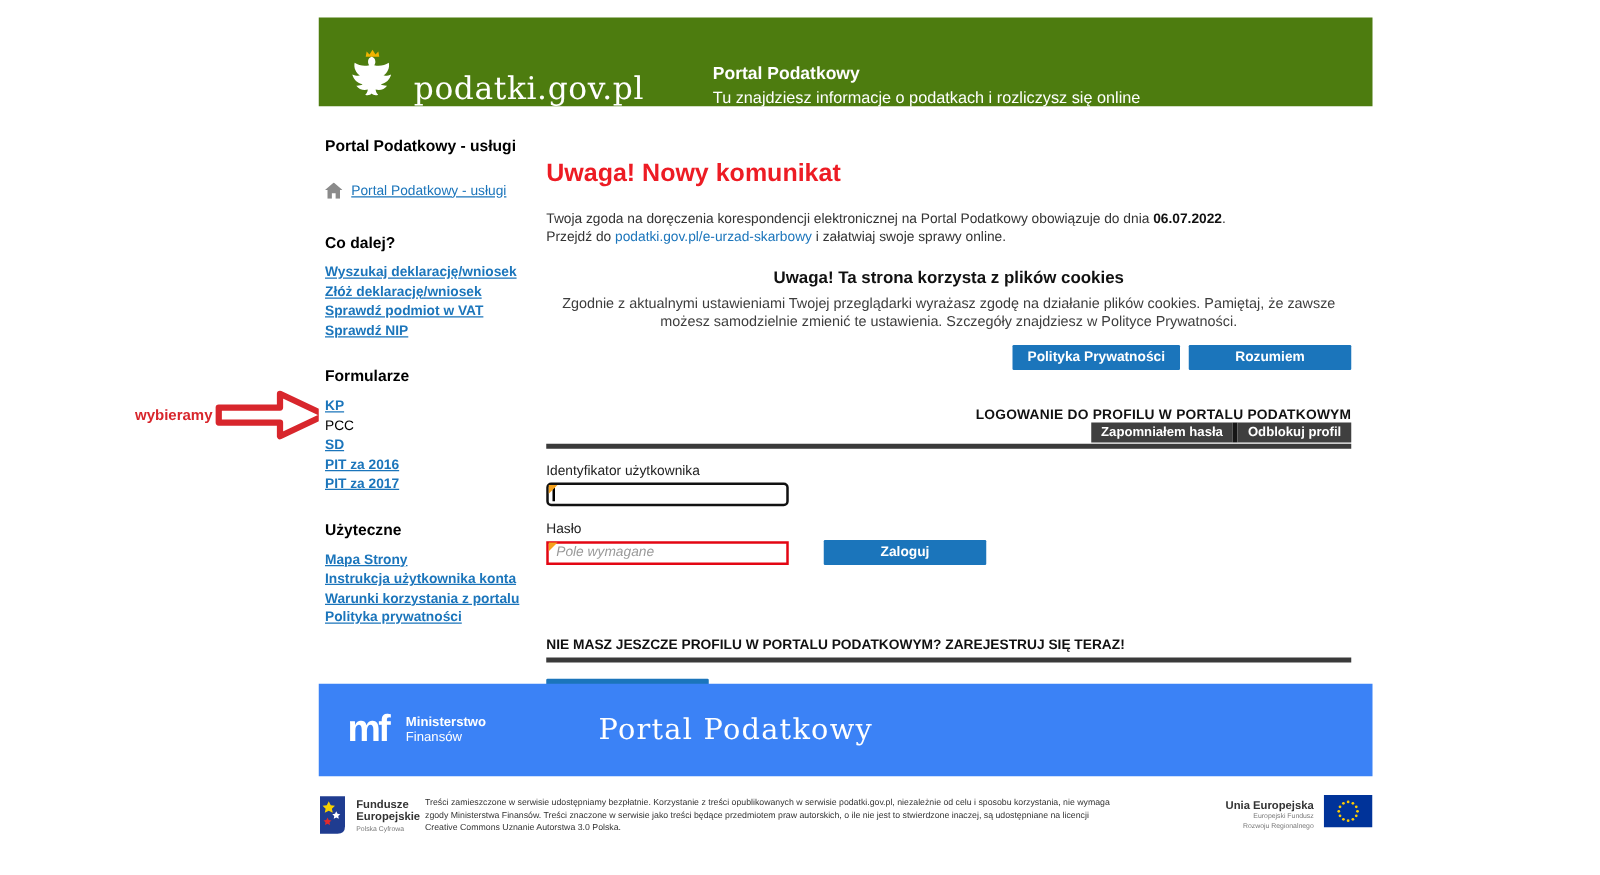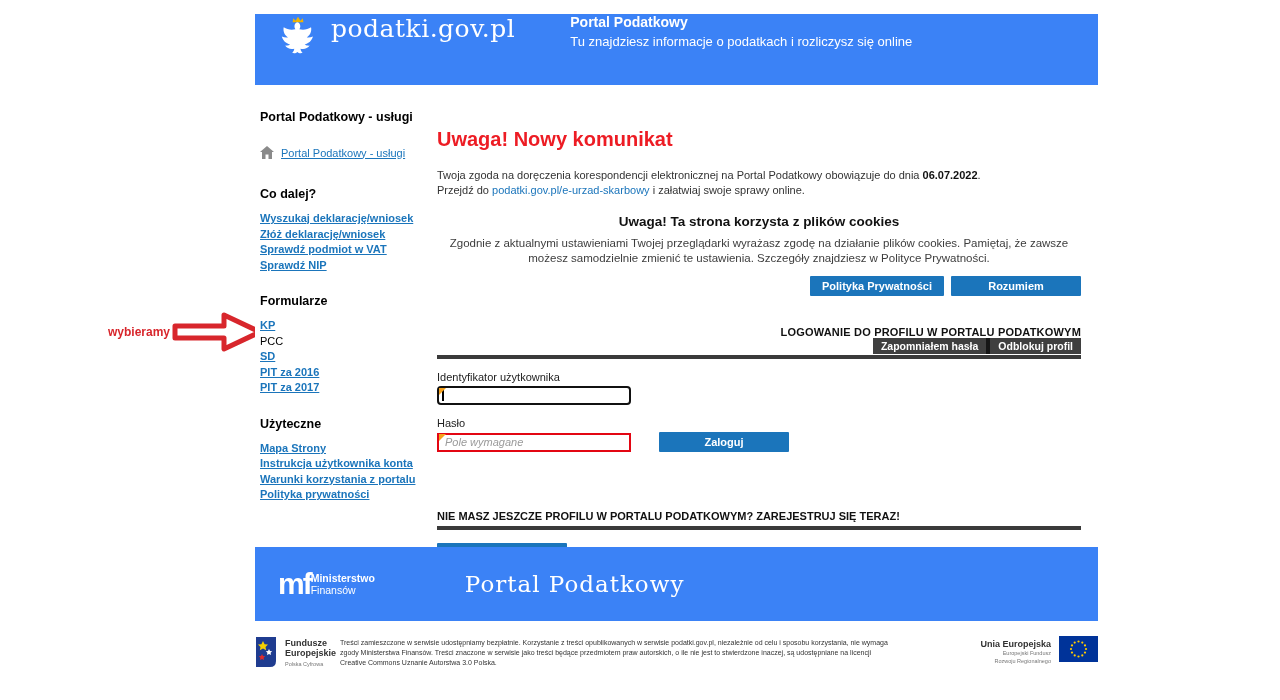--- a/index.html
+++ b/index.html
@@ -3,21 +3,21 @@
 <meta charset="utf-8">
 <style>
   * { margin:0; padding:0; box-sizing:border-box; }
   html,body { background:#ffffff; }
   body { font-family:"Liberation Sans", sans-serif; color:#1a1a1a; }
   .canvas { position:relative; width:1280px; height:700px; background:#fff; overflow:hidden; }
   .page { position:absolute; left:255px; top:0; width:843px; height:700px; background:#fff; }
 
   
   .topbar { position:absolute; left:0; top:14px; width:843px; height:71px;
-            background:#3b82f6; display:flex; align-items:flex-start; }
+            background:#4d7c0f; display:flex; align-items:flex-end; }
   .eagle-wrap { margin-left:22px; width:42px; height:48px; flex:0 0 auto; }
   .brand { margin-left:12px; color:#fff; font-family:"DejaVu Serif", serif;
            font-size:25px; letter-spacing:0.5px; }
   .head-titles { margin-left:55px; color:#fff; }
   .head-title { font-size:14px; font-weight:bold; margin-bottom:4px; }
   .head-sub { font-size:13px; font-weight:normal; }
 
   
   .sidebar { position:absolute; left:5px; top:110px; width:180px; font-size:11px; }
   .sb-title { font-size:12.5px; font-weight:bold; color:#000; margin-bottom:22px; }
@@ -78,21 +78,21 @@
   .register-sec { margin-top:58px; }
   .register-head { font-size:11px; font-weight:bold; color:#111;
                    border-bottom:4px solid #3a3a3a; padding-bottom:4px; }
   .register-btn { margin-top:13px; }
 
   
   .footband { position:absolute; left:0; top:547px; width:843px; height:74px;
               background:#3b82f6; display:flex; align-items:center; }
   .mf-logo { margin-left:23px; color:#fff; font-weight:bold; font-size:30px;
              letter-spacing:-2px; line-height:1; font-family:"Liberation Sans", sans-serif; }
-  .ministry { color:#fff; }
+  .ministry { margin-left:14px; color:#fff; }
   .ministry-l1 { font-size:10.5px; font-weight:bold; }
   .ministry-l2 { font-size:10.5px; }
   .foot-title { margin-left:90px; color:#fff; font-family:"DejaVu Serif", serif;
                 font-size:23px; letter-spacing:1px; }
 
   
   .bottomstrip { position:absolute; left:0; top:632px; width:843px; height:52px; }
   .fe-logo { position:absolute; left:0; top:4px; display:flex; gap:8px; }
   .fe-text { padding-top:2px; }
   .fe-l1 { font-size:9px; font-weight:bold; color:#333; line-height:1.15; }

